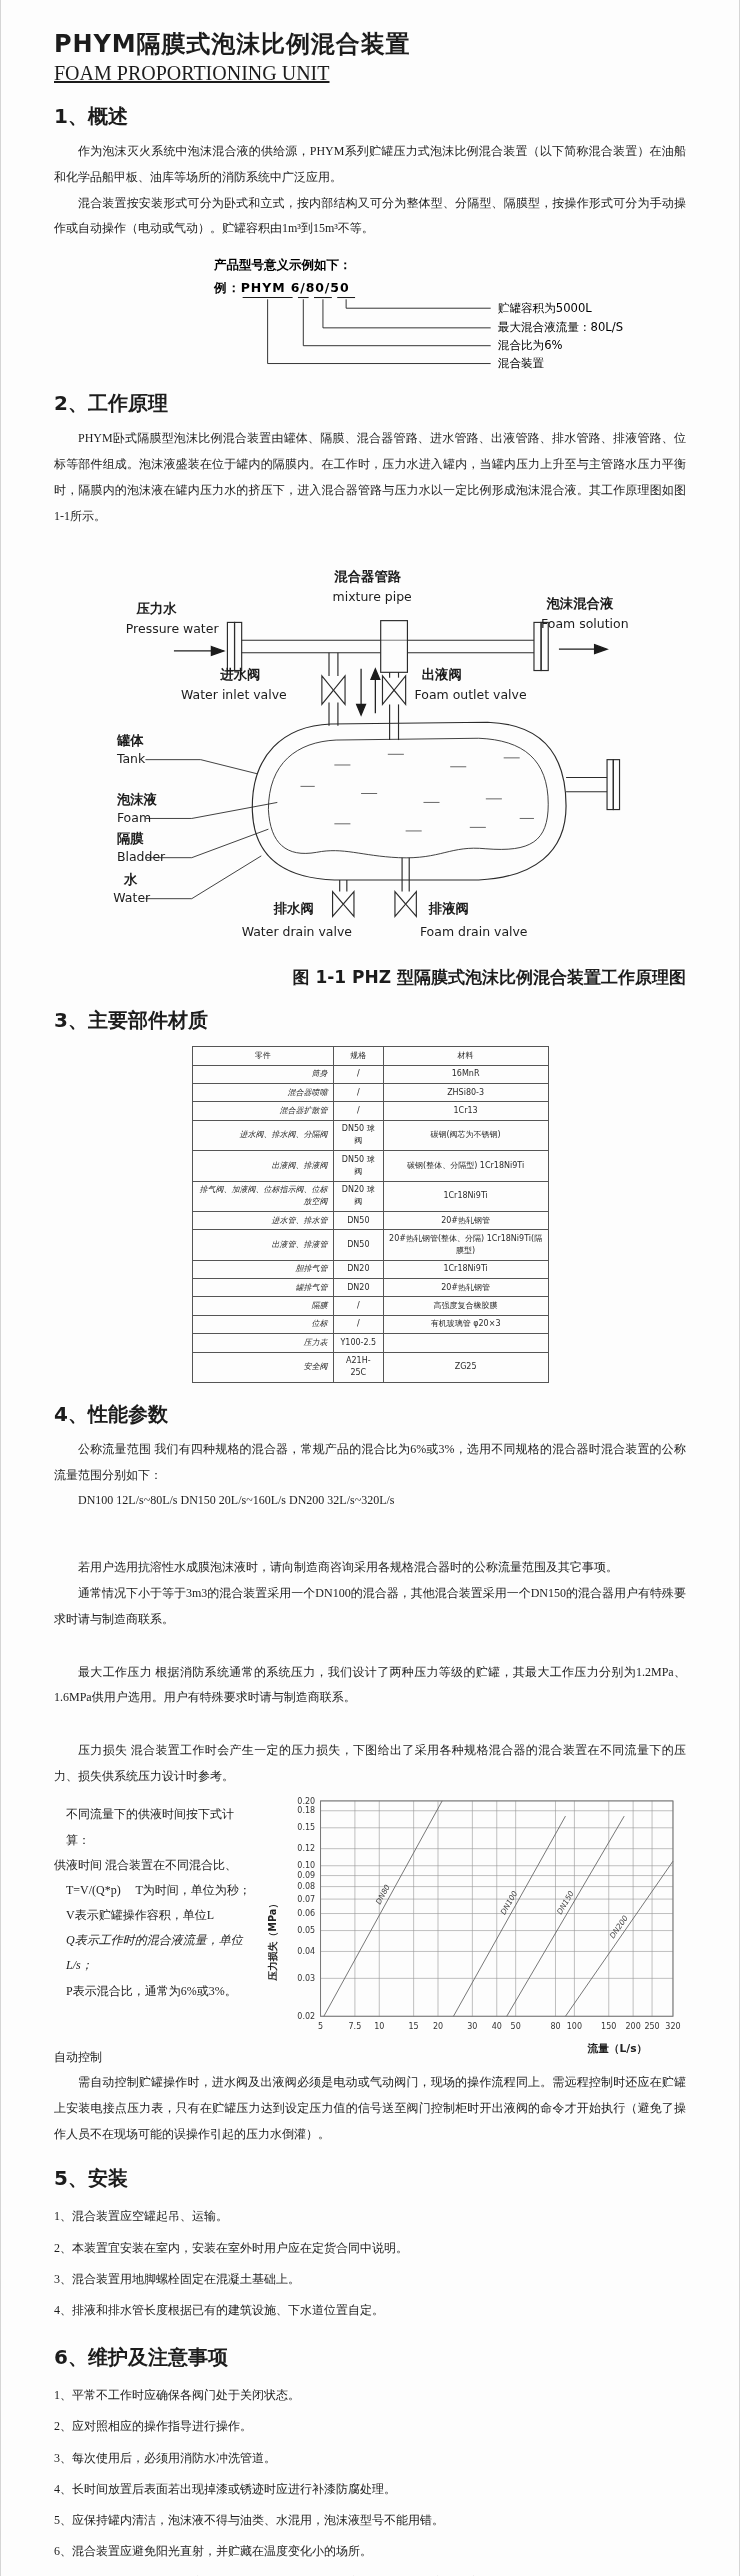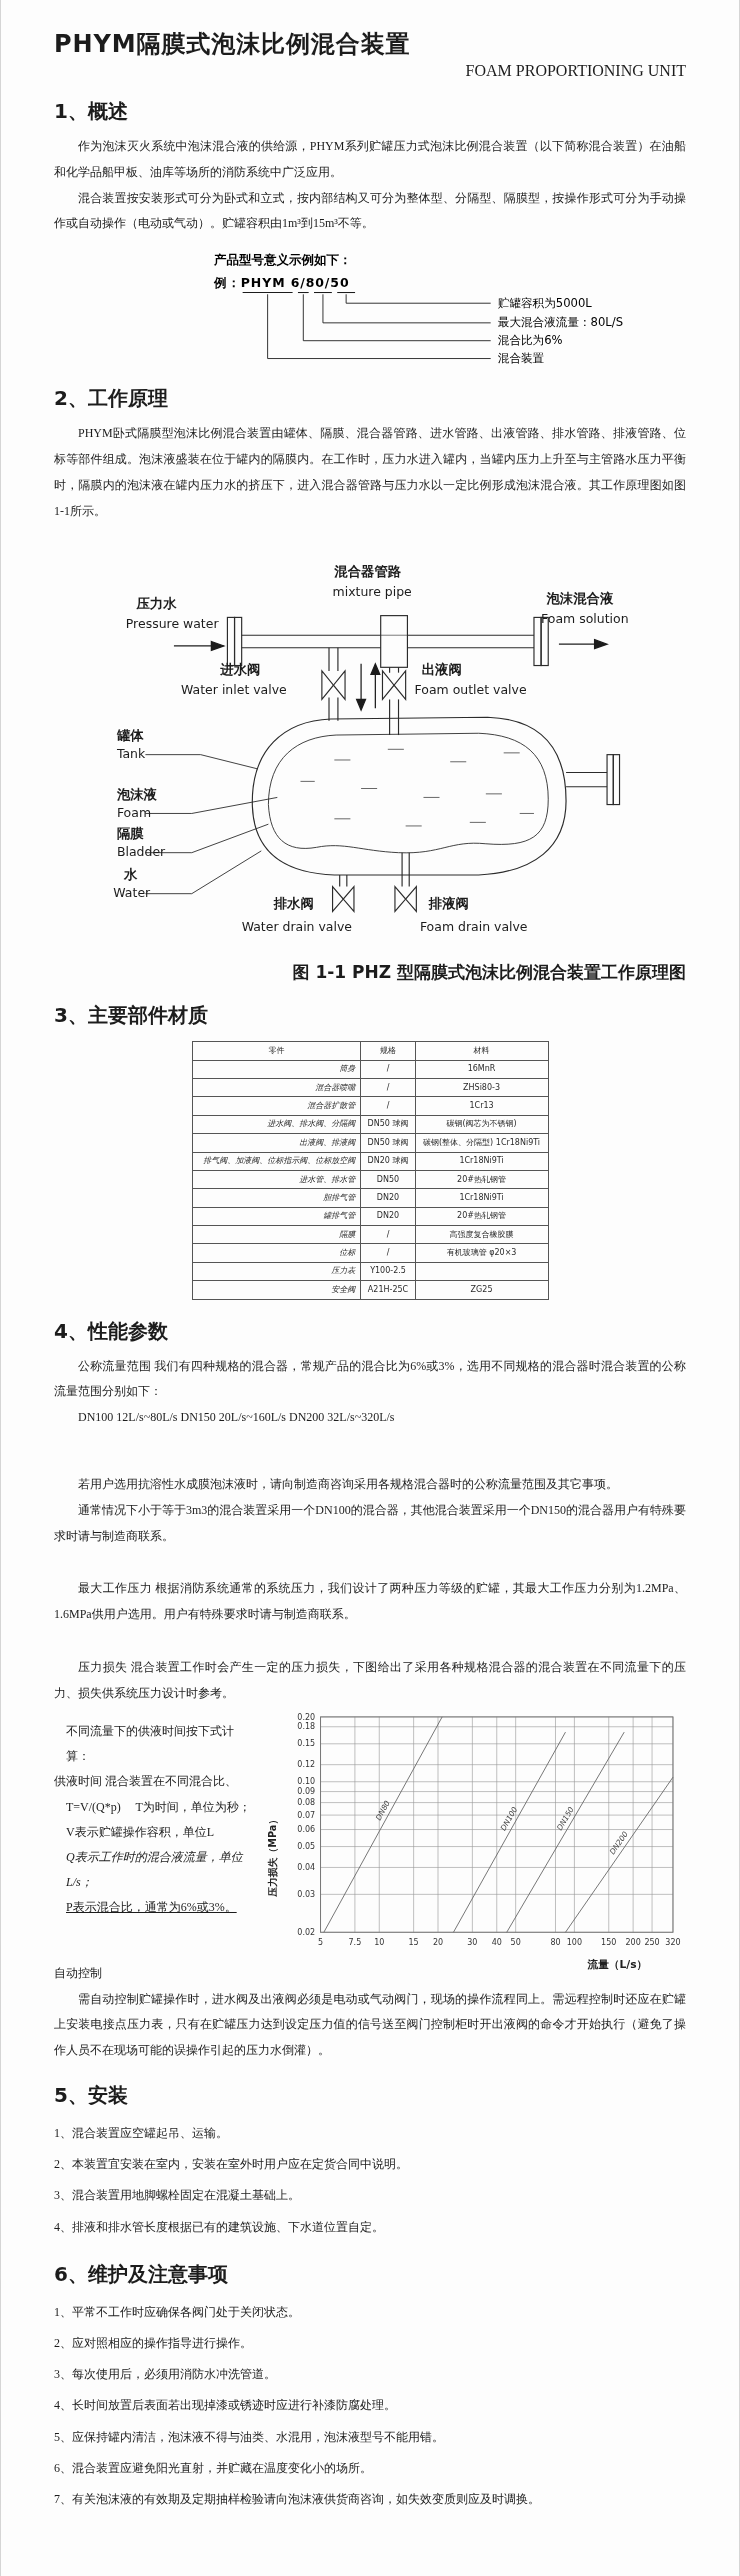--- a/index.html
+++ b/index.html
@@ -2,21 +2,21 @@
 <html style="font-size:14.3px"><head>
 <meta charset="utf-8">
 <style>
   html,body{margin:0;padding:0;background:#e9e9e9;}
   .page{
     width:740px;min-height:2576px;margin:0 auto;background:#fdfdfd;
     box-sizing:border-box;padding:23px 53px 36px;color:#1c1c1c;
     font-family:"DejaVu Sans",sans-serif;position:relative;border-left:0.9px solid #d5d5d5;border-right:0.9px solid #d5d5d5;
   }
   .doc-title{font-size:24px;font-weight:bold;margin:5.3px 0 1.8px;letter-spacing:0.9px;}
-  .doc-subtitle{font-family:"Liberation Serif","DejaVu Serif",serif;font-size:16px;text-align:right;margin:0 0 12.5px;}
+  .doc-subtitle{font-family:"Liberation Serif","DejaVu Serif",serif;font-size:20px;text-align:left;margin:0 0 12.5px;text-decoration:underline;}
   .sec-h{font-size:20px;font-weight:bold;margin:18px 0 9px;}
   .para{font-family:"Liberation Serif","DejaVu Serif",serif;font-size:12px;line-height:2.15;text-align:justify;text-indent:2em;margin:0;}
   .para.noindent{text-indent:0;}
   .line{font-family:"Liberation Serif","DejaVu Serif",serif;font-size:12px;line-height:2.1;margin:0;}
   .gap-s{height:12.5px;} .gap-m{height:27px;} .gap-l{height:41px;}
   svg text{font-family:"DejaVu Sans",sans-serif;}
   .schematic-wrap{text-align:center;margin:5.3px 0 0;}
   .fig-caption{font-size:17px;font-weight:bold;text-align:right;margin:9px 0 1px;}
   
   .mat-table{border-collapse:collapse;margin:12.5px auto 5.3px;font-size:8px;color:#2a2a2a;}
@@ -220,20 +220,25 @@
         </tr>
         <tr>
           <td>排气阀、加液阀、位标指示阀、位标放空阀</td>
           <td>DN20 球阀</td>
           <td>1Cr18Ni9Ti</td>
         </tr>
         <tr>
           <td>进水管、排水管</td>
           <td>DN50</td>
           <td>20#热轧钢管</td>
+        </tr>
+        <tr>
+          <td>出液管、排液管</td>
+          <td>DN50</td>
+          <td>20#热轧钢管(整体、分隔) 1Cr18Ni9Ti(隔膜型)</td>
         </tr>
         <tr>
           <td>胆排气管</td>
           <td>DN20</td>
           <td>1Cr18Ni9Ti</td>
         </tr>
         <tr>
           <td>罐排气管</td>
           <td>DN20</td>
           <td>20#热轧钢管</td>
@@ -341,21 +346,21 @@
           <text x="14" y="166" font-size="11" fill="#222" font-weight="bold" text-anchor="middle" transform="rotate(-90 14 166)">压力损失（MPa）</text>
           <text x="364" y="292" font-size="12" font-weight="bold" fill="#222">流量（L/s）</text>
         </svg>
     </div>
     <div class="gap-s"></div>
     <div class="line" style="padding-left:1em;">不同流量下的供液时间按下式计算：</div>
     <div class="line">供液时间  混合装置在不同混合比、</div>
     <div class="line" style="padding-left:1em;">T=V/(Q*p)　 T为时间，单位为秒；</div>
     <div class="line" style="padding-left:1em;">V表示贮罐操作容积，单位L</div>
     <div class="line" style="padding-left:1em;font-style:italic;">Q表示工作时的混合液流量，单位L/s；</div>
-    <div class="line" style="padding-left:1em;text-decoration:underline;">P表示混合比，通常为6%或3%。</div>
+    <div class="line" style="padding-left:1em;">P表示混合比，通常为6%或3%。</div>
     <div class="gap-l"></div>
     <div class="line">自动控制</div>
     <p class="para">需自动控制贮罐操作时，进水阀及出液阀必须是电动或气动阀门，现场的操作流程同上。需远程控制时还应在贮罐上安装电接点压力表，只有在贮罐压力达到设定压力值的信号送至阀门控制柜时开出液阀的命令才开始执行（避免了操作人员不在现场可能的误操作引起的压力水倒灌）。</p>
   </div>
 
   <div class="sec-h">5、安装</div>
   <div class="list-item">1、混合装置应空罐起吊、运输。</div>
   <div class="list-item">2、本装置宜安装在室内，安装在室外时用户应在定货合同中说明。</div>
   <div class="list-item">3、混合装置用地脚螺栓固定在混凝土基础上。</div>
   <div class="list-item">4、排液和排水管长度根据已有的建筑设施、下水道位置自定。</div>

